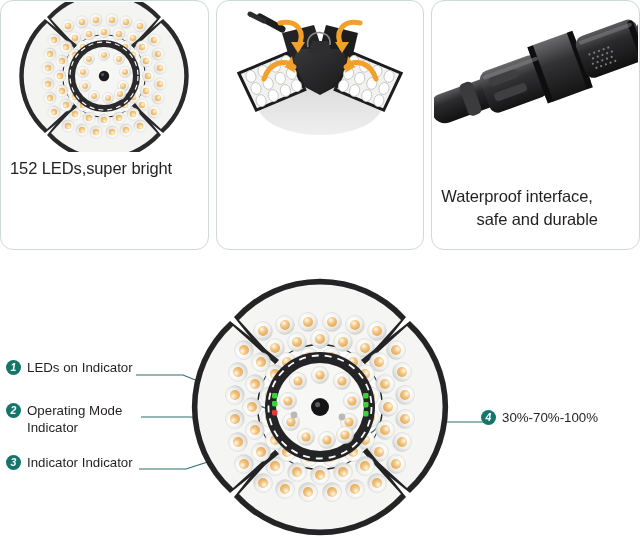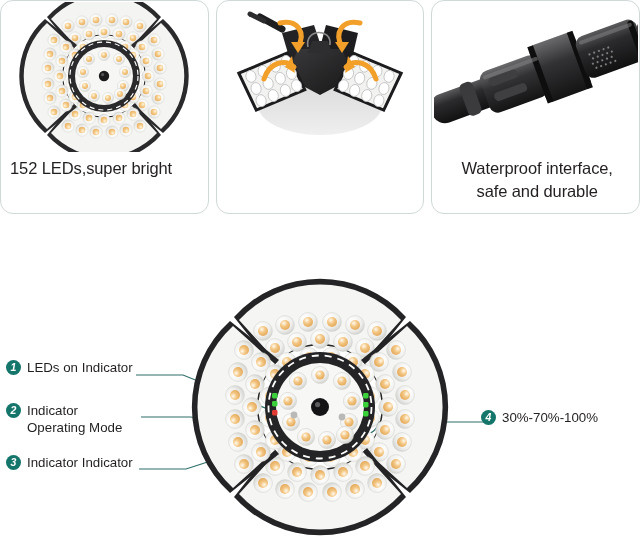--- a/index.html
+++ b/index.html
@@ -6,21 +6,21 @@
   body{
     width:640px;height:556px;
     background:#ffffff;
     font-family:"Liberation Sans", sans-serif;
     color:#231f20;
     overflow:hidden;
     position:relative;
   }
   
   .cards{
-    position:absolute;left:0;top:0;width:640px;height:214px;
+    position:absolute;left:0;top:0;width:640px;height:250px;
     display:flex;gap:7px;
   }
   .card{
     flex:1 1 0;
     border:1px solid #cfd9d8;
     border-radius:13px;
     background:#fff;
     position:relative;
     box-sizing:border-box;
     overflow:hidden;
@@ -33,21 +33,21 @@
     position:absolute;left:9px;right:6px;top:156px;
     font-size:16.5px;
     line-height:23px;
     color:#231f20;
     letter-spacing:-0.1px;
   }
   .cap-l2{display:block;text-align:center;}
   .cap-l1{display:block;text-align:left;}
   .card1 .card-caption{font-size:16.5px;}
   .card3 .card-caption{text-align:center;}
-  .card3 .cap-l1{text-align:center;}
+  .card3 .cap-l1{text-align:left;margin-top:28px;}
 
   
   .diagram{
     position:absolute;left:0;top:214px;width:640px;height:342px;
   }
   .label{
     position:absolute;
     display:flex;
     align-items:flex-start;
     gap:6px;
@@ -572,22 +572,22 @@
   <div class="label" id="label-1">
     <span class="badge">1</span>
     <span>
       <span class="lbl-text">LEDs on Indicator</span>
     </span>
   </div>
 
   <div class="label" id="label-2">
     <span class="badge">2</span>
     <span>
+      <span class="lbl-text">Operating Mode</span>
       <span class="lbl-text">Indicator</span>
-      <span class="lbl-text">Operating Mode</span>
     </span>
   </div>
 
   <div class="label" id="label-3">
     <span class="badge">3</span>
     <span>
       <span class="lbl-text">Indicator Indicator</span>
     </span>
   </div>
 

